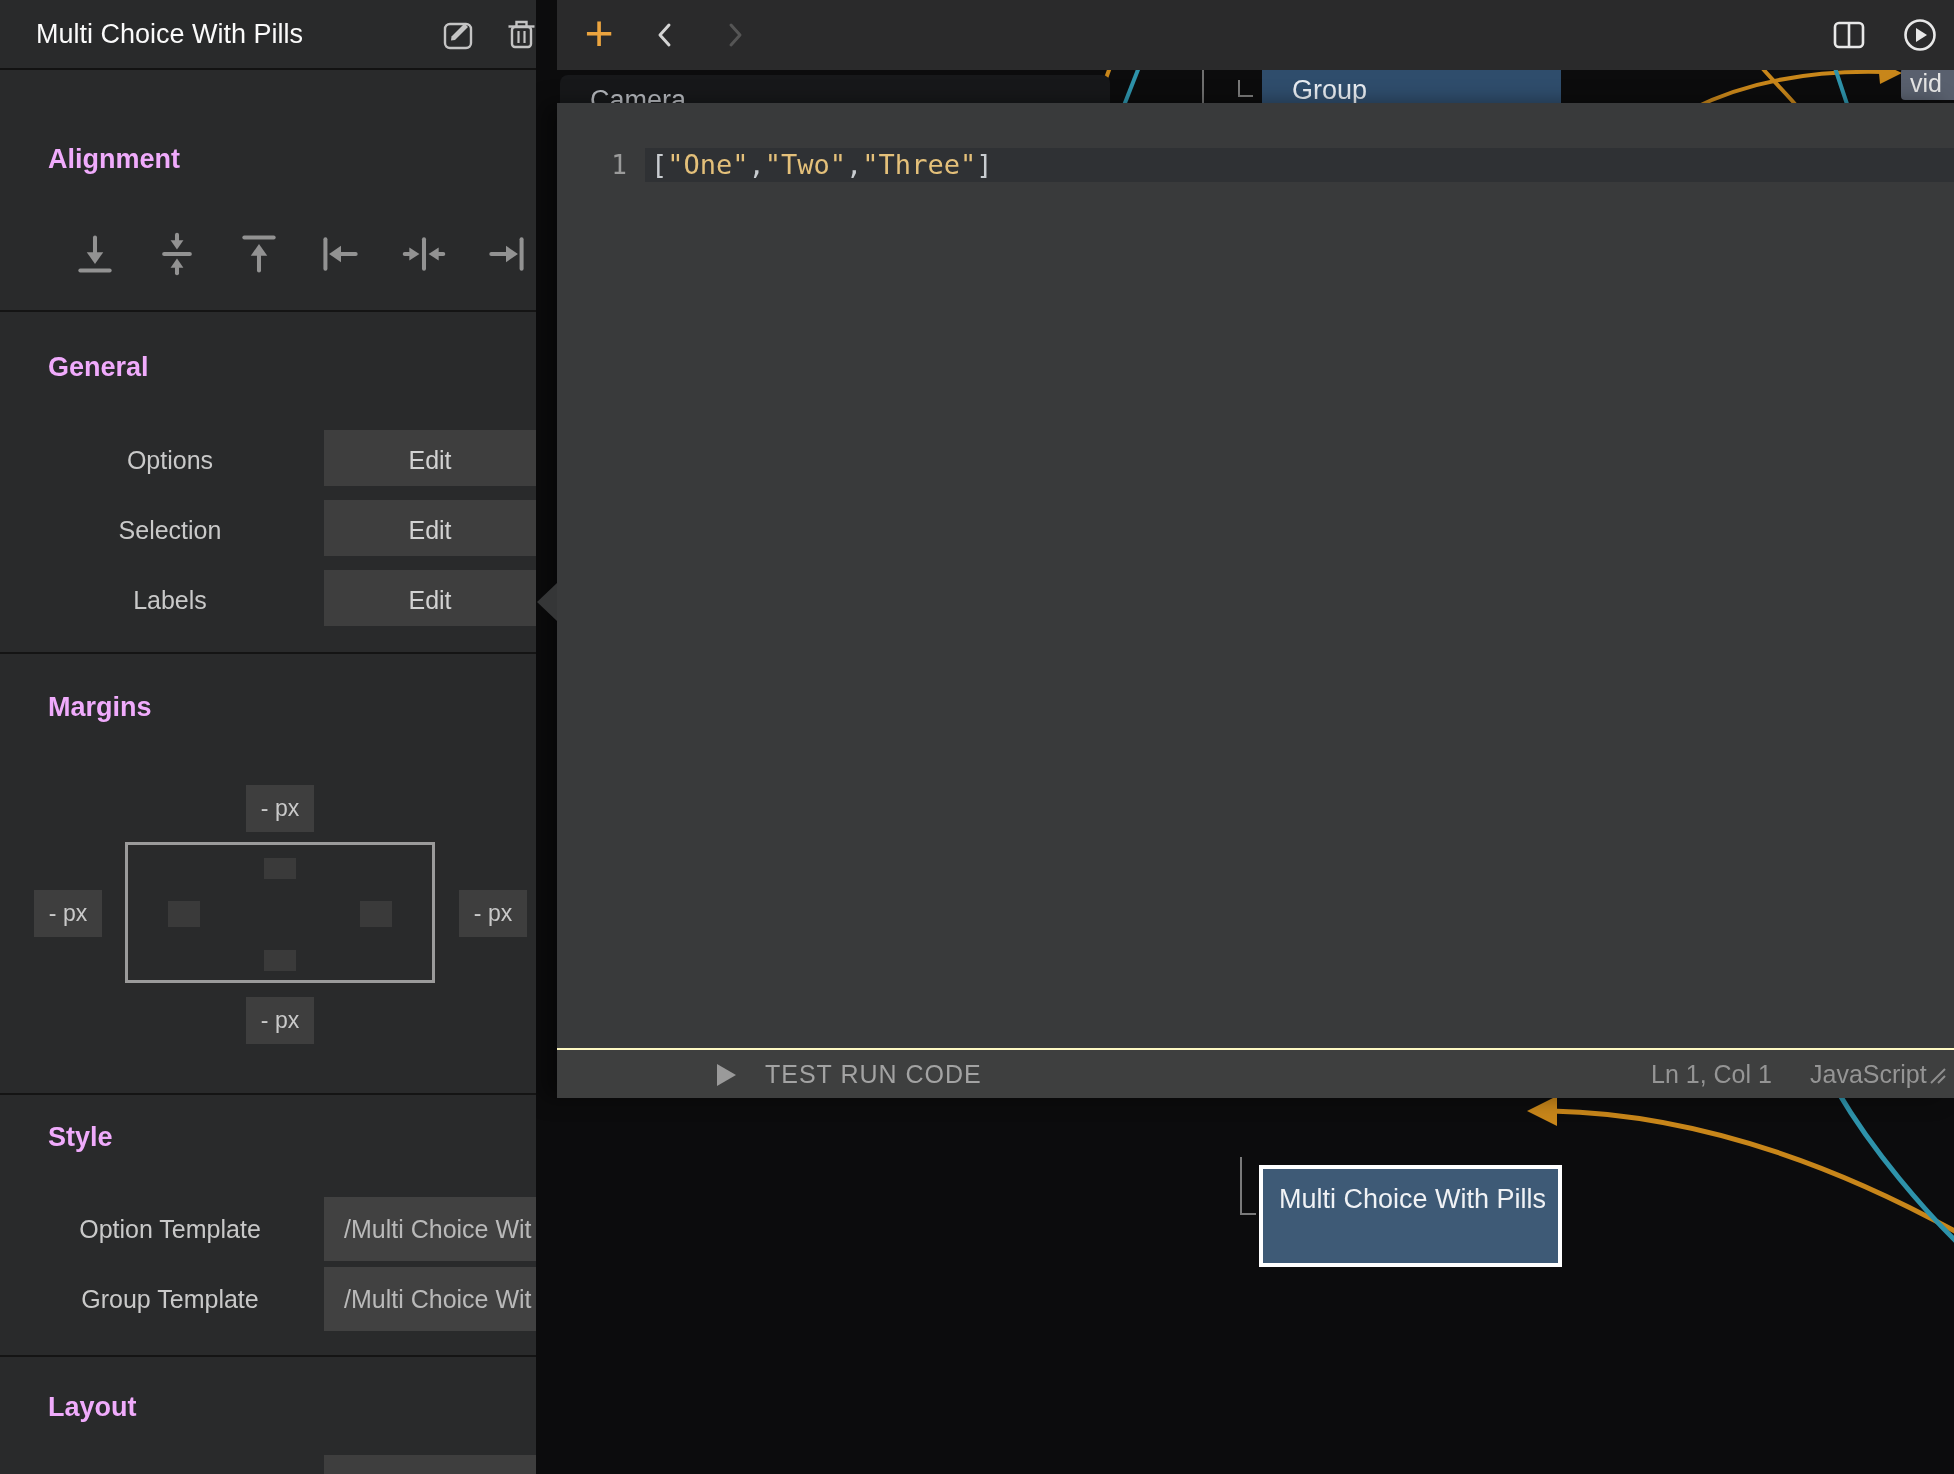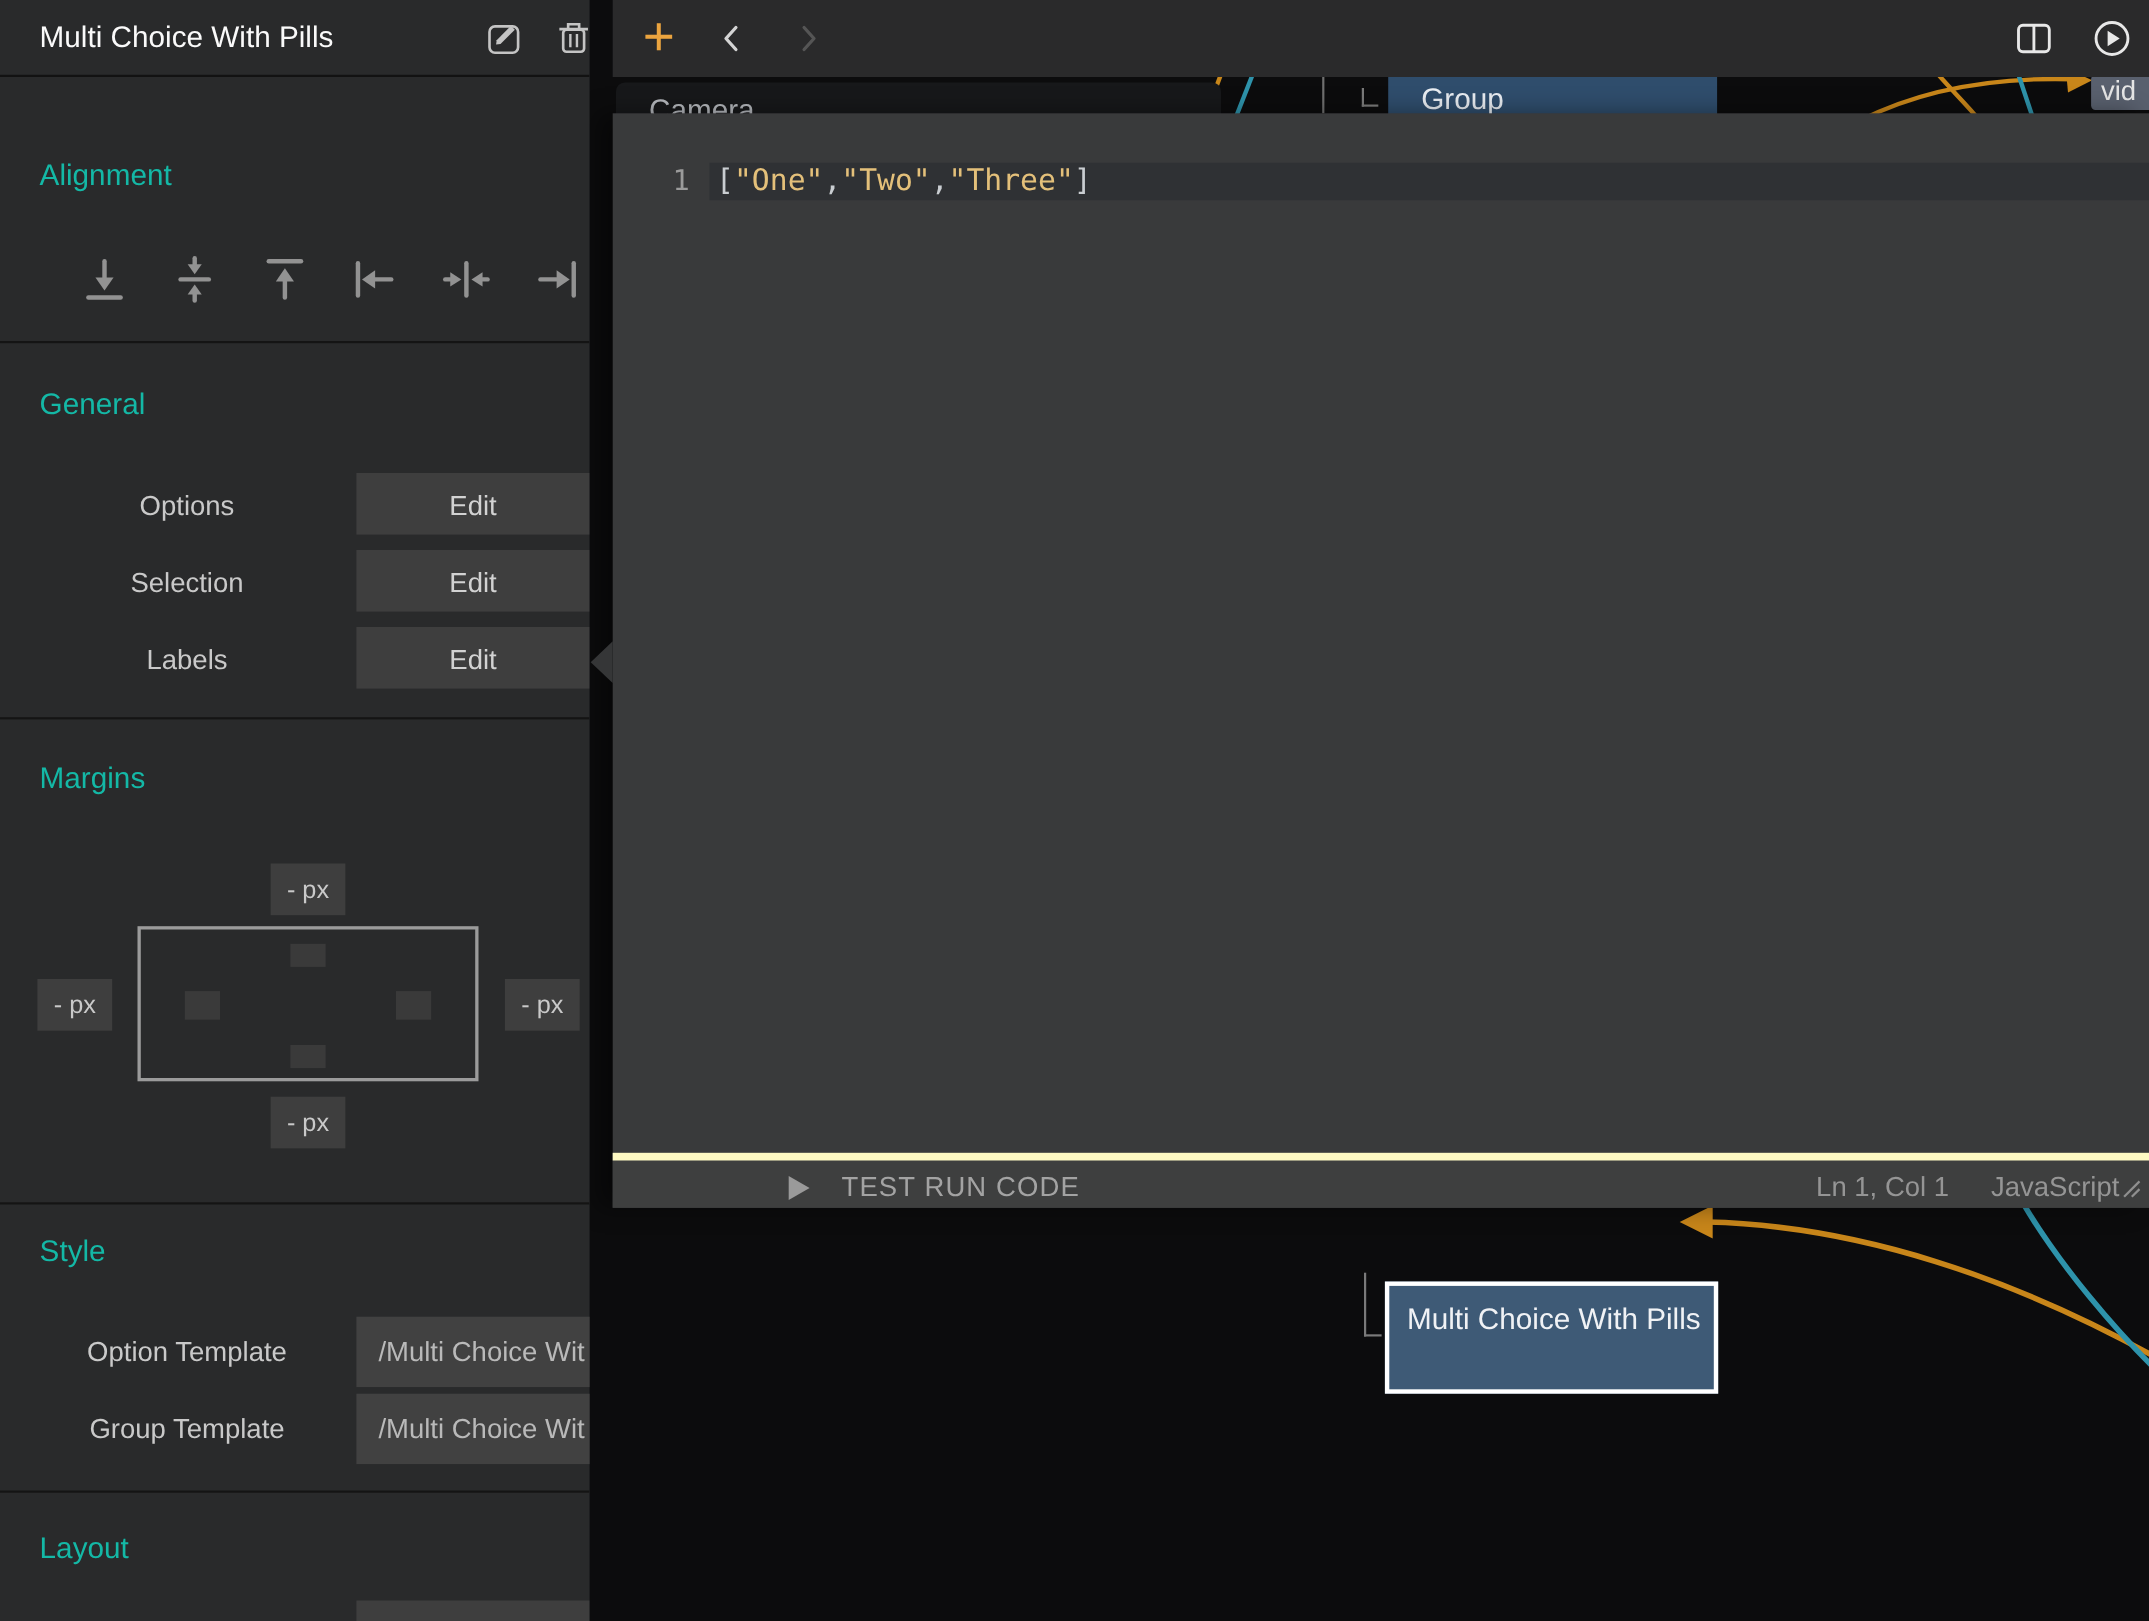--- a/index.html
+++ b/index.html
@@ -49,21 +49,21 @@
   .sidebar { position:absolute; left:0; top:0; width:536px; height:1474px;
              background:#292a2b; z-index:3; overflow:hidden; }
   .sb-header { position:absolute; left:0; top:0; width:536px; height:70px;
                border-bottom:2px solid #121212; }
   .sb-title { position:absolute; left:36px; top:0; line-height:68px;
               font-size:27px; color:#fafafa; }
   .hdr-ico { position:absolute; top:16px; width:37px; height:37px; }
   .hdr-edit { left:440px; }
   .hdr-trash { left:503px; }
   .divider { position:absolute; left:0; width:536px; height:2px; background:#141414; }
-  .sec-heading { position:absolute; left:36px; font-size:27px; font-weight:400; color:#14b8a6; }
+  .sec-heading { position:absolute; left:48px; font-size:27px; font-weight:700; color:#f0abfc; }
   .align-ico { position:absolute; top:232px; width:44px; height:44px; }
   .row-label { position:absolute; left:35px; width:270px; text-align:center;
                font-size:25px; color:#c9c9c9; }
   .sb-btn { position:absolute; left:324px; width:212px; height:56px;
             background:#3e3e3e; color:#d2d2d2; font-size:25px; text-align:center;
             line-height:60px; }
   .tmpl-btn { position:absolute; left:324px; width:230px; height:64px;
               background:#414141; color:#b9b9b9; font-size:25px;
               line-height:64px; padding-left:20px; white-space:nowrap; overflow:hidden; }
   .margin-box { position:absolute; left:125px; top:842px; width:310px; height:141px;
@@ -82,21 +82,21 @@
                     background:#2f3134; }
   .gutter-num { position:absolute; left:30px; top:45px; width:40px; height:34px;
                 text-align:right; font-family:"DejaVu Sans Mono", monospace;
                 font-size:26px; line-height:34px; color:#9b9b9b; }
   .code-text { position:absolute; left:94px; top:45px; height:34px;
                font-family:"DejaVu Sans Mono", monospace; font-size:27px;
                line-height:34px; white-space:pre; }
   .tok-p { color:#c9cdd1; }
   .tok-s { color:#e4c07a; }
   .editor-bar { position:absolute; left:0; bottom:0; width:100%; height:50px;
-                background:#3e3f3f; border-top:7px solid #fef9c3; }
+                background:#3e3f3f; border-top:2px solid #fef9c3; }
   .run-tri { position:absolute; left:160px; top:14px; width:0; height:0;
              border-left:19px solid #9a9a9a; border-top:11px solid transparent;
              border-bottom:11px solid transparent; }
   .run-label { position:absolute; left:208px; top:0; line-height:48px;
                font-size:25px; letter-spacing:1px; color:#a3a3a3; }
   .status-text { position:absolute; top:0; line-height:48px; font-size:25px; color:#959595; }
   .st-lncol { left:1094px; }
   .st-lang { left:1230px;margin-left:23px; }
   .grip { position:absolute; left:1368px; top:13px; width:24px; height:24px; }
 

